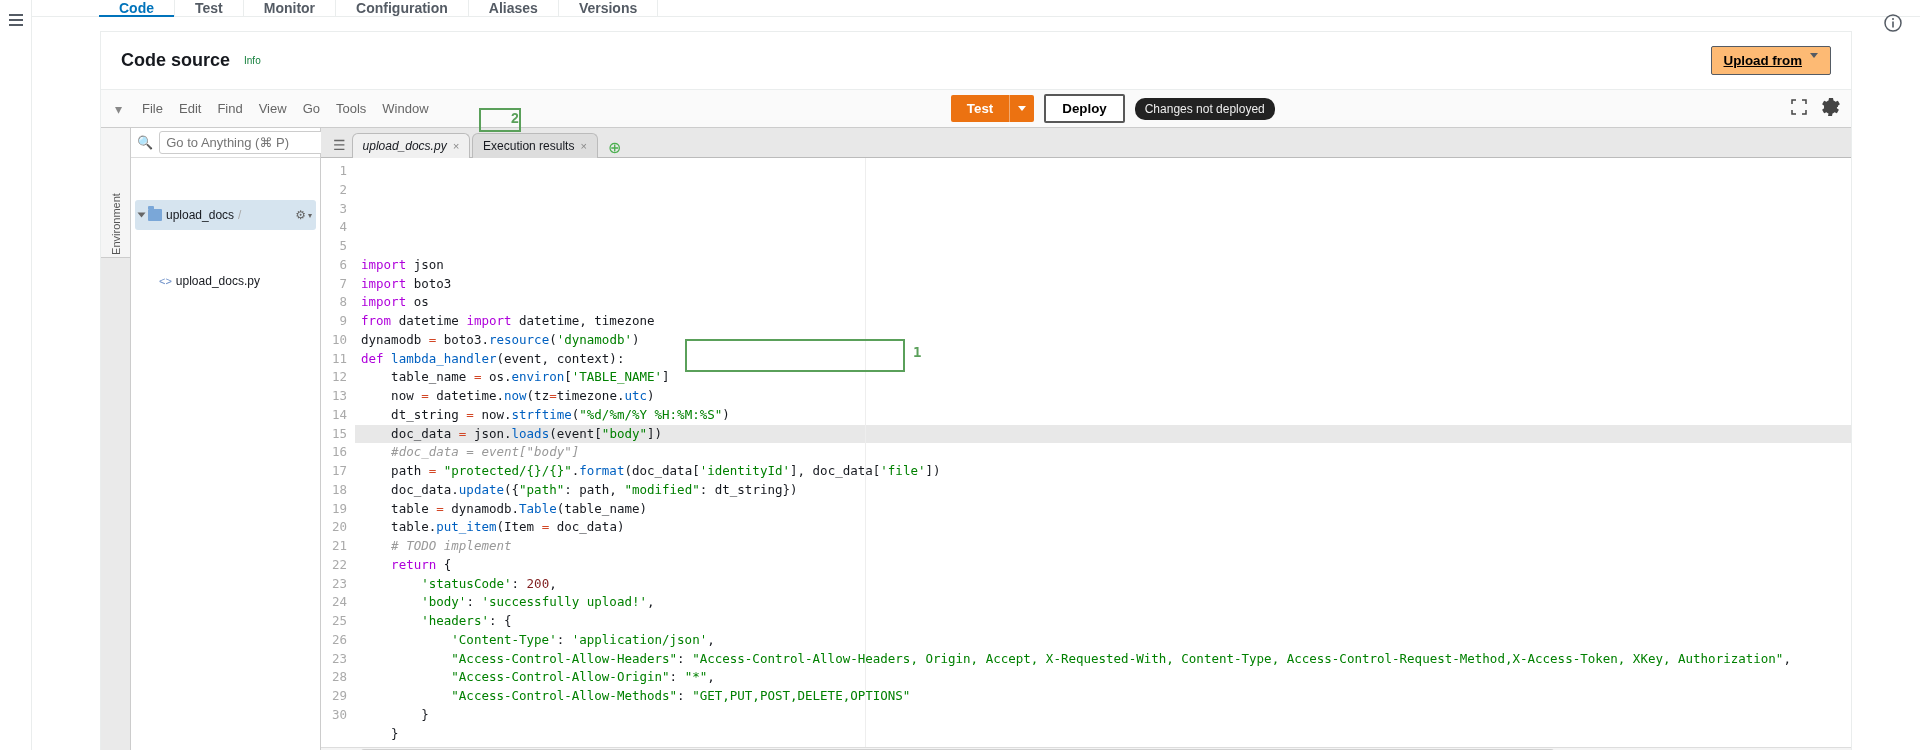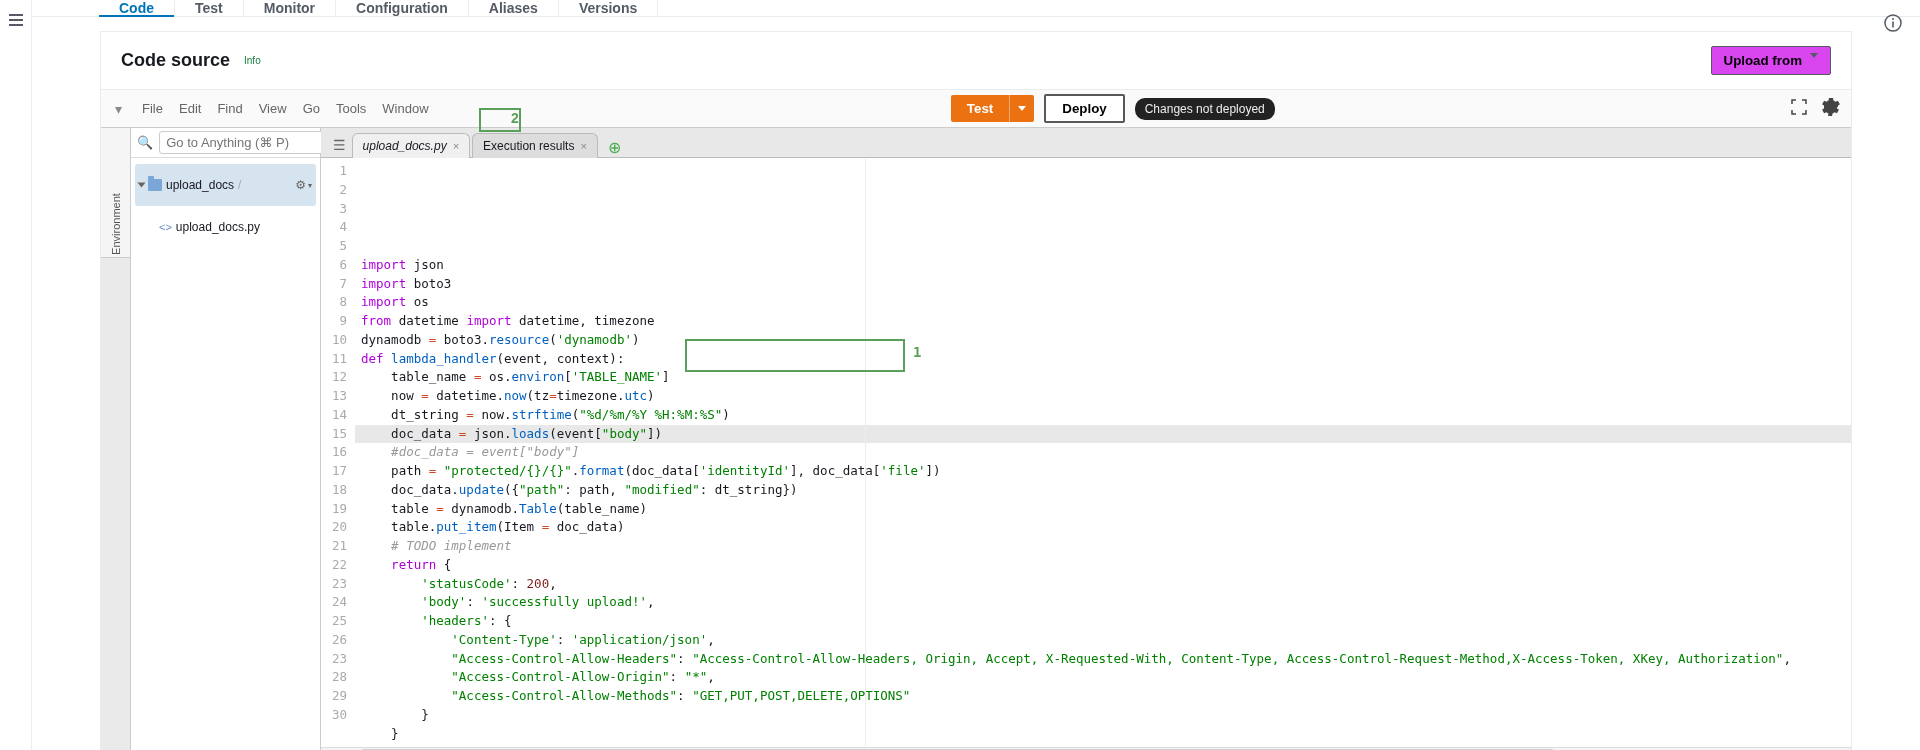--- a/index.html
+++ b/index.html
@@ -15,21 +15,21 @@
 .top-tab { display: flex; align-items: center; padding: 0 20px; font-weight: 700; color: #545b64; cursor: pointer; position: relative; border-left: 1px solid #eaeded; border-right: 1px solid #eaeded; margin-left: -1px; }
 .top-tab:first-child { border-left: none; }
 .top-tab.active { color: #0073bb; }
 .top-tab.active::after { content: ""; position: absolute; left: 0; right: 0; bottom: -1px; height: 2px; background: #0073bb; }
 
 .content-pad { padding: 14px 68px 0 68px; flex: 1; display: flex; flex-direction: column; }
 .panel { border: 1px solid #eaeded; background: #fff; flex: 1; display: flex; flex-direction: column; }
 .panel-header { display: flex; align-items: center; padding: 14px 20px; }
 .panel-header h2 { font-size: 18px; font-weight: 700; }
 .panel-header .info-link { color: #15803d; font-size: 10px; margin-left: 14px; font-weight: 400; }
-.upload-btn { margin-left: auto; border: 1px solid #545b64; background: #d946ef; padding: 6px 12px; font-weight: 700; display: flex; align-items: flex-start; gap: 8px; cursor: pointer; border-radius: 2px; }
+.upload-btn { margin-left: auto; border: 1px solid #545b64; background: #fdba74; padding: 6px 12px; font-weight: 700; display: flex; align-items: flex-start; gap: 8px; cursor: pointer; border-radius: 2px; text-decoration: underline; }
 .upload-btn .caret { border-left: 4px solid transparent; border-right: 4px solid transparent; border-top: 5px solid #545b64; }
 
 .status-row { display: flex; align-items: center; border-top: 1px solid #eaeded; height: 38px; padding: 0 10px; gap: 10px; background: #fafafa; }
 .status-row .collapse-icon { padding: 0 4px; cursor: pointer; color: #888; }
 .menu-item { color: #666; font-size: 13px; cursor: pointer; padding: 0 6px; }
 .spacer { flex: 1; }
 .test-btn-group { display: flex; }
 .test-btn { background: #ec7211; color: #fff; border: none; padding: 6px 16px; font-weight: 700; cursor: pointer; border-radius: 2px 0 0 2px; }
 .test-dd { background: #ec7211; border: none; border-left: 1px solid rgba(255,255,255,.4); padding: 6px 8px; cursor: pointer; border-radius: 0 2px 2px 0; }
 .test-dd .caret { border-left: 4px solid transparent; border-right: 4px solid transparent; border-top: 5px solid #fff; display: block; }
@@ -41,21 +41,21 @@
 .ide-body { flex: 1; display: flex; min-height: 0; border-top: 1px solid #ccc; }
 .env-bar { width: 30px; background: #eaeaea; border-right: 1px solid #ccc; position: relative; }
 .env-bar .env-label { position: absolute; top: 90px; left: 50%; transform: translateX(-50%) rotate(-90deg); transform-origin: center; font-size: 11px; color: #555; white-space: nowrap; }
 .env-bar .env-label::after { content: ""; }
 .env-bar-top { height: 130px; background: #f5f5f5; border-bottom: 1px solid #ccc; }
 .file-pane { width: 190px; border-right: 1px solid #ccc; display: flex; flex-direction: column; background: #fff; }
 .file-search { display: flex; align-items: center; gap: 6px; height: 30px; padding: 0 6px; border-bottom: 1px solid #ddd; background: #fff; }
 .file-search input { flex: 1; border: 1px solid #ccc; font-size: 13px; padding: 3px 6px; border-radius: 3px; background: #fff; }
 .search-icon { color: #888; font-size: 13px; }
 .tree { padding: 6px 4px; font-size: 12px; }
-.tree-row { display: flex; align-items: center; gap: 4px; padding: 14px 4px; border-radius: 3px; }
+.tree-row { display: flex; align-items: center; gap: 4px; padding: 8px 4px; border-radius: 3px; margin-top: 36px; }
 .tree-row.selected { background: #d6e4ef; }
 .tree-row .caret-tree { border-top: 4px solid transparent; border-bottom: 4px solid transparent; border-left: 5px solid #666; transform: rotate(90deg); }
 .folder-icon { width: 14px; height: 12px; background: #7aa7d8; border-radius: 1px; position: relative; }
 .folder-icon::before { content: ""; position: absolute; top: -3px; left: 0; width: 6px; height: 3px; background: #7aa7d8; border-radius: 1px 1px 0 0; }
 .file-icon-small { font-size: 11px; color: #6b8ec7; }
 .tree-gear { margin-left: auto; font-size: 12px; color: #666; display: flex; align-items: center; gap: 2px; }
 .tree-children { padding-left: 20px; }
 
 .editor-pane { flex: 1; display: flex; flex-direction: column; min-width: 0; }
 .tab-bar { height: 30px; display: flex; align-items: flex-end; background: #e8e8e8; border-bottom: 1px solid #bbb; padding-left: 6px; gap: 0; }

